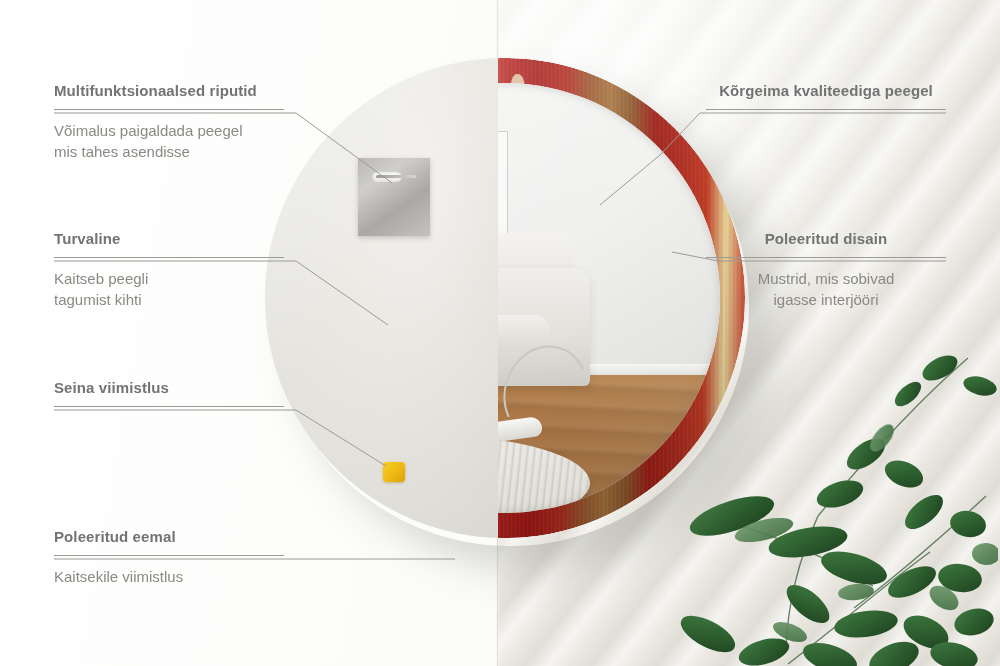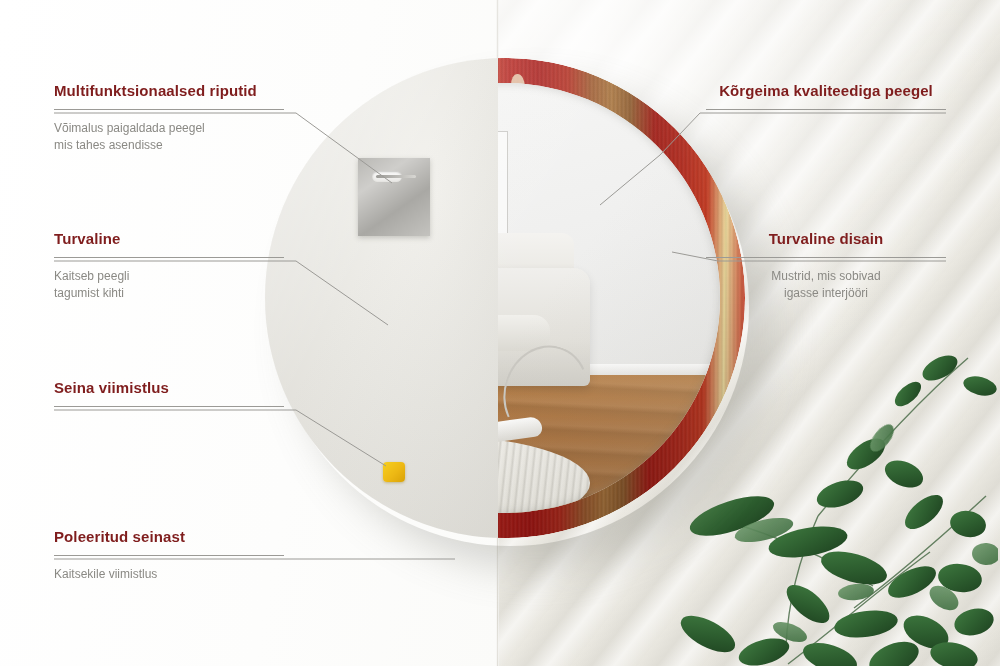--- a/index.html
+++ b/index.html
@@ -162,26 +162,26 @@
   }
   .spacer{
     position:absolute;left:383px;top:462px;width:22px;height:20px;border-radius:4px;
     background:linear-gradient(135deg,#f7cf1e 0%,#edb814 55%,#d9a207 100%);
     box-shadow:0 1px 3px rgba(150,120,10,.40);
   }
 
   
   .callout{position:absolute;}
   .callout h3{
-    margin:0;font-size:15px;font-weight:bold;color:#7f1d1d;letter-spacing:.1px;
+    margin:0;font-size:15px;font-weight:bold;color:#737373;letter-spacing:.1px;
     line-height:1.2;
   }
   .rule{height:1px;background:#9b9a96;margin-top:9px;}
   .callout p{
-    margin:10px 0 0 0;font-size:12px;line-height:1.42;color:#8a8984;font-weight:400;
+    margin:10px 0 0 0;font-size:15px;line-height:1.42;color:#8a8984;font-weight:400;
   }
   .left-side{text-align:left;}
   .right-side{text-align:center;}
 
   
   .leaders{position:absolute;left:0;top:0;width:1000px;height:666px;pointer-events:none;}
 </style>
 </head>
 <body>
 
@@ -318,29 +318,29 @@
     <div class="rule"></div>
     <p>Kaitseb peegli<br>tagumist kihti</p>
   </div>
 
   <div class="callout left-side" style="left:54px;top:379px;width:230px;">
     <h3>Seina viimistlus</h3>
     <div class="rule"></div>
   </div>
 
   <div class="callout left-side" style="left:54px;top:528px;width:230px;">
-    <h3>Poleeritud seinast</h3>
+    <h3>Poleeritud eemal</h3>
     <div class="rule"></div>
     <p>Kaitsekile viimistlus</p>
   </div>
 
   <div class="callout right-side" style="left:706px;top:82px;width:240px;">
     <h3>Kõrgeima kvaliteediga peegel</h3>
     <div class="rule"></div>
   </div>
 
   <div class="callout right-side" style="left:706px;top:230px;width:240px;">
-    <h3>Turvaline disain</h3>
+    <h3>Poleeritud disain</h3>
     <div class="rule"></div>
     <p>Mustrid, mis sobivad<br>igasse interjööri</p>
   </div>
 
 </div>
 
 </body></html>

